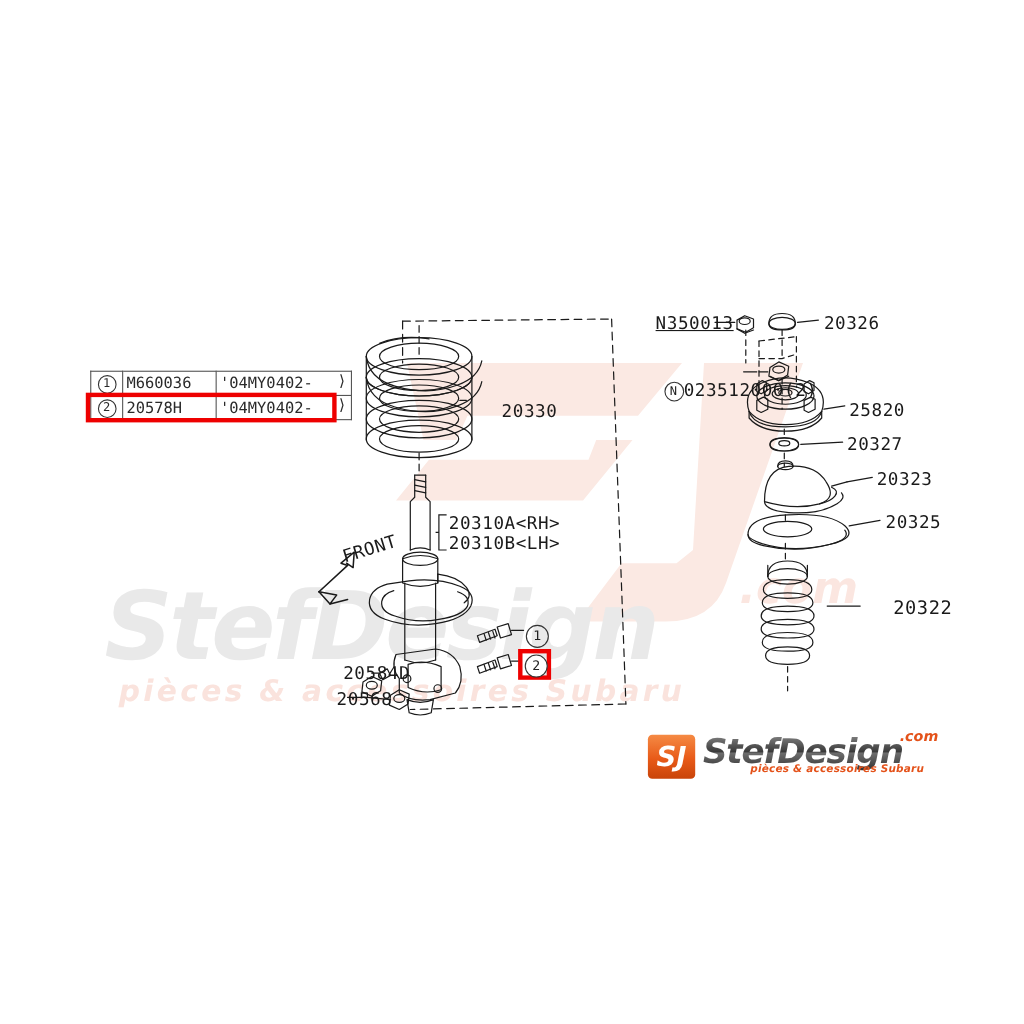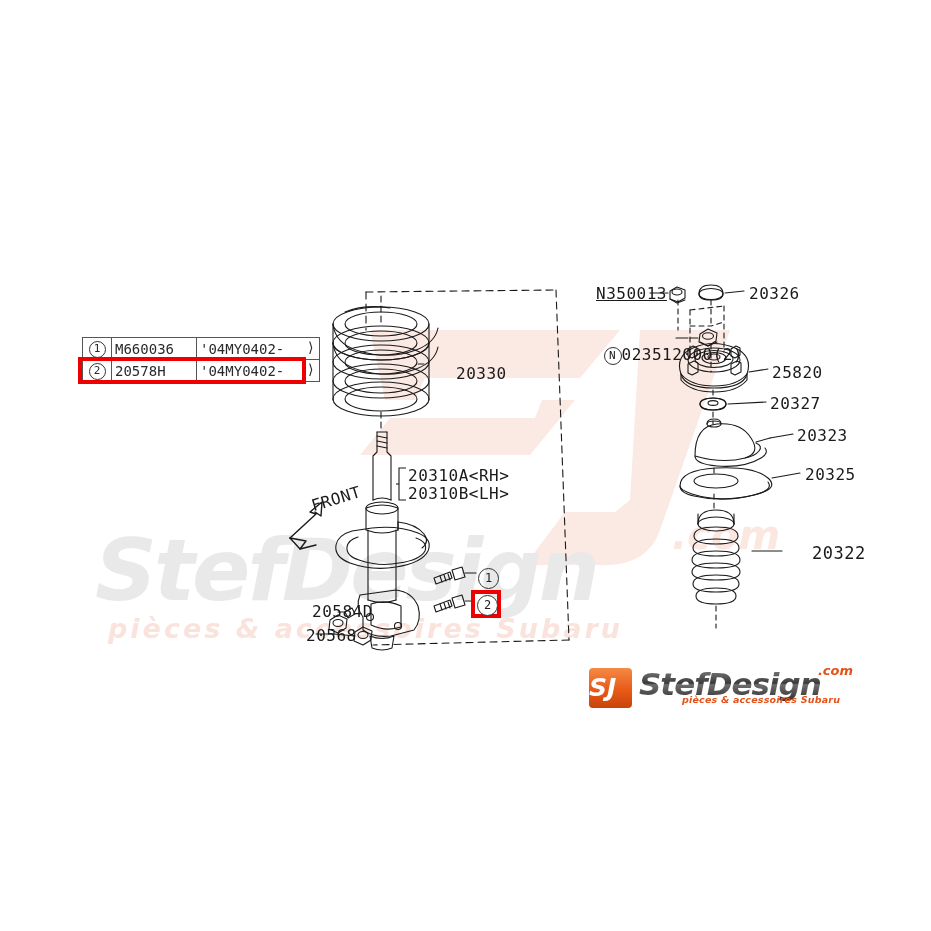--- a/index.html
+++ b/index.html
@@ -22,21 +22,21 @@
   .note-arrow{position:absolute;right:4px;top:1px;}
   .circ{display:inline-block;border:1.3px solid #333;border-radius:50%;
         width:15px;height:15px;line-height:14px;text-align:center;font-size:11px;}
   
   #brand{position:absolute;left:589px;top:666px;width:262px;height:45px;}
   .brand-badge{position:absolute;left:0;top:2px;width:43px;height:40px;
                background:linear-gradient(180deg,#f58a44 0%,#e85a18 55%,#c94409 100%);
                border-radius:4px;}
   .brand-sj{position:absolute;left:0;top:2px;width:43px;height:40px;
             color:#fff;font-style:italic;font-weight:bold;font-size:25px;
-            text-align:left;line-height:40px;
+            text-align:center;line-height:40px;
             font-family:"DejaVu Sans","Liberation Sans",sans-serif;}
   .brand-name{position:absolute;left:50px;top:0px;font-style:italic;font-weight:bold;
               font-size:31px;letter-spacing:-1px;
               background:linear-gradient(180deg,#8d8d8d 0%,#3a3a3a 48%,#6d6d6d 52%,#2b2b2b 100%);
               -webkit-background-clip:text;background-clip:text;color:transparent;
               font-family:"DejaVu Sans","Liberation Sans",sans-serif;}
   .brand-dotcom{position:absolute;right:-2px;top:-3px;font-style:italic;font-weight:bold;
                 font-size:13px;color:#e4521a;
                 font-family:"DejaVu Sans","Liberation Sans",sans-serif;}
   .brand-tag{position:absolute;left:93px;top:28px;font-style:italic;font-weight:bold;

